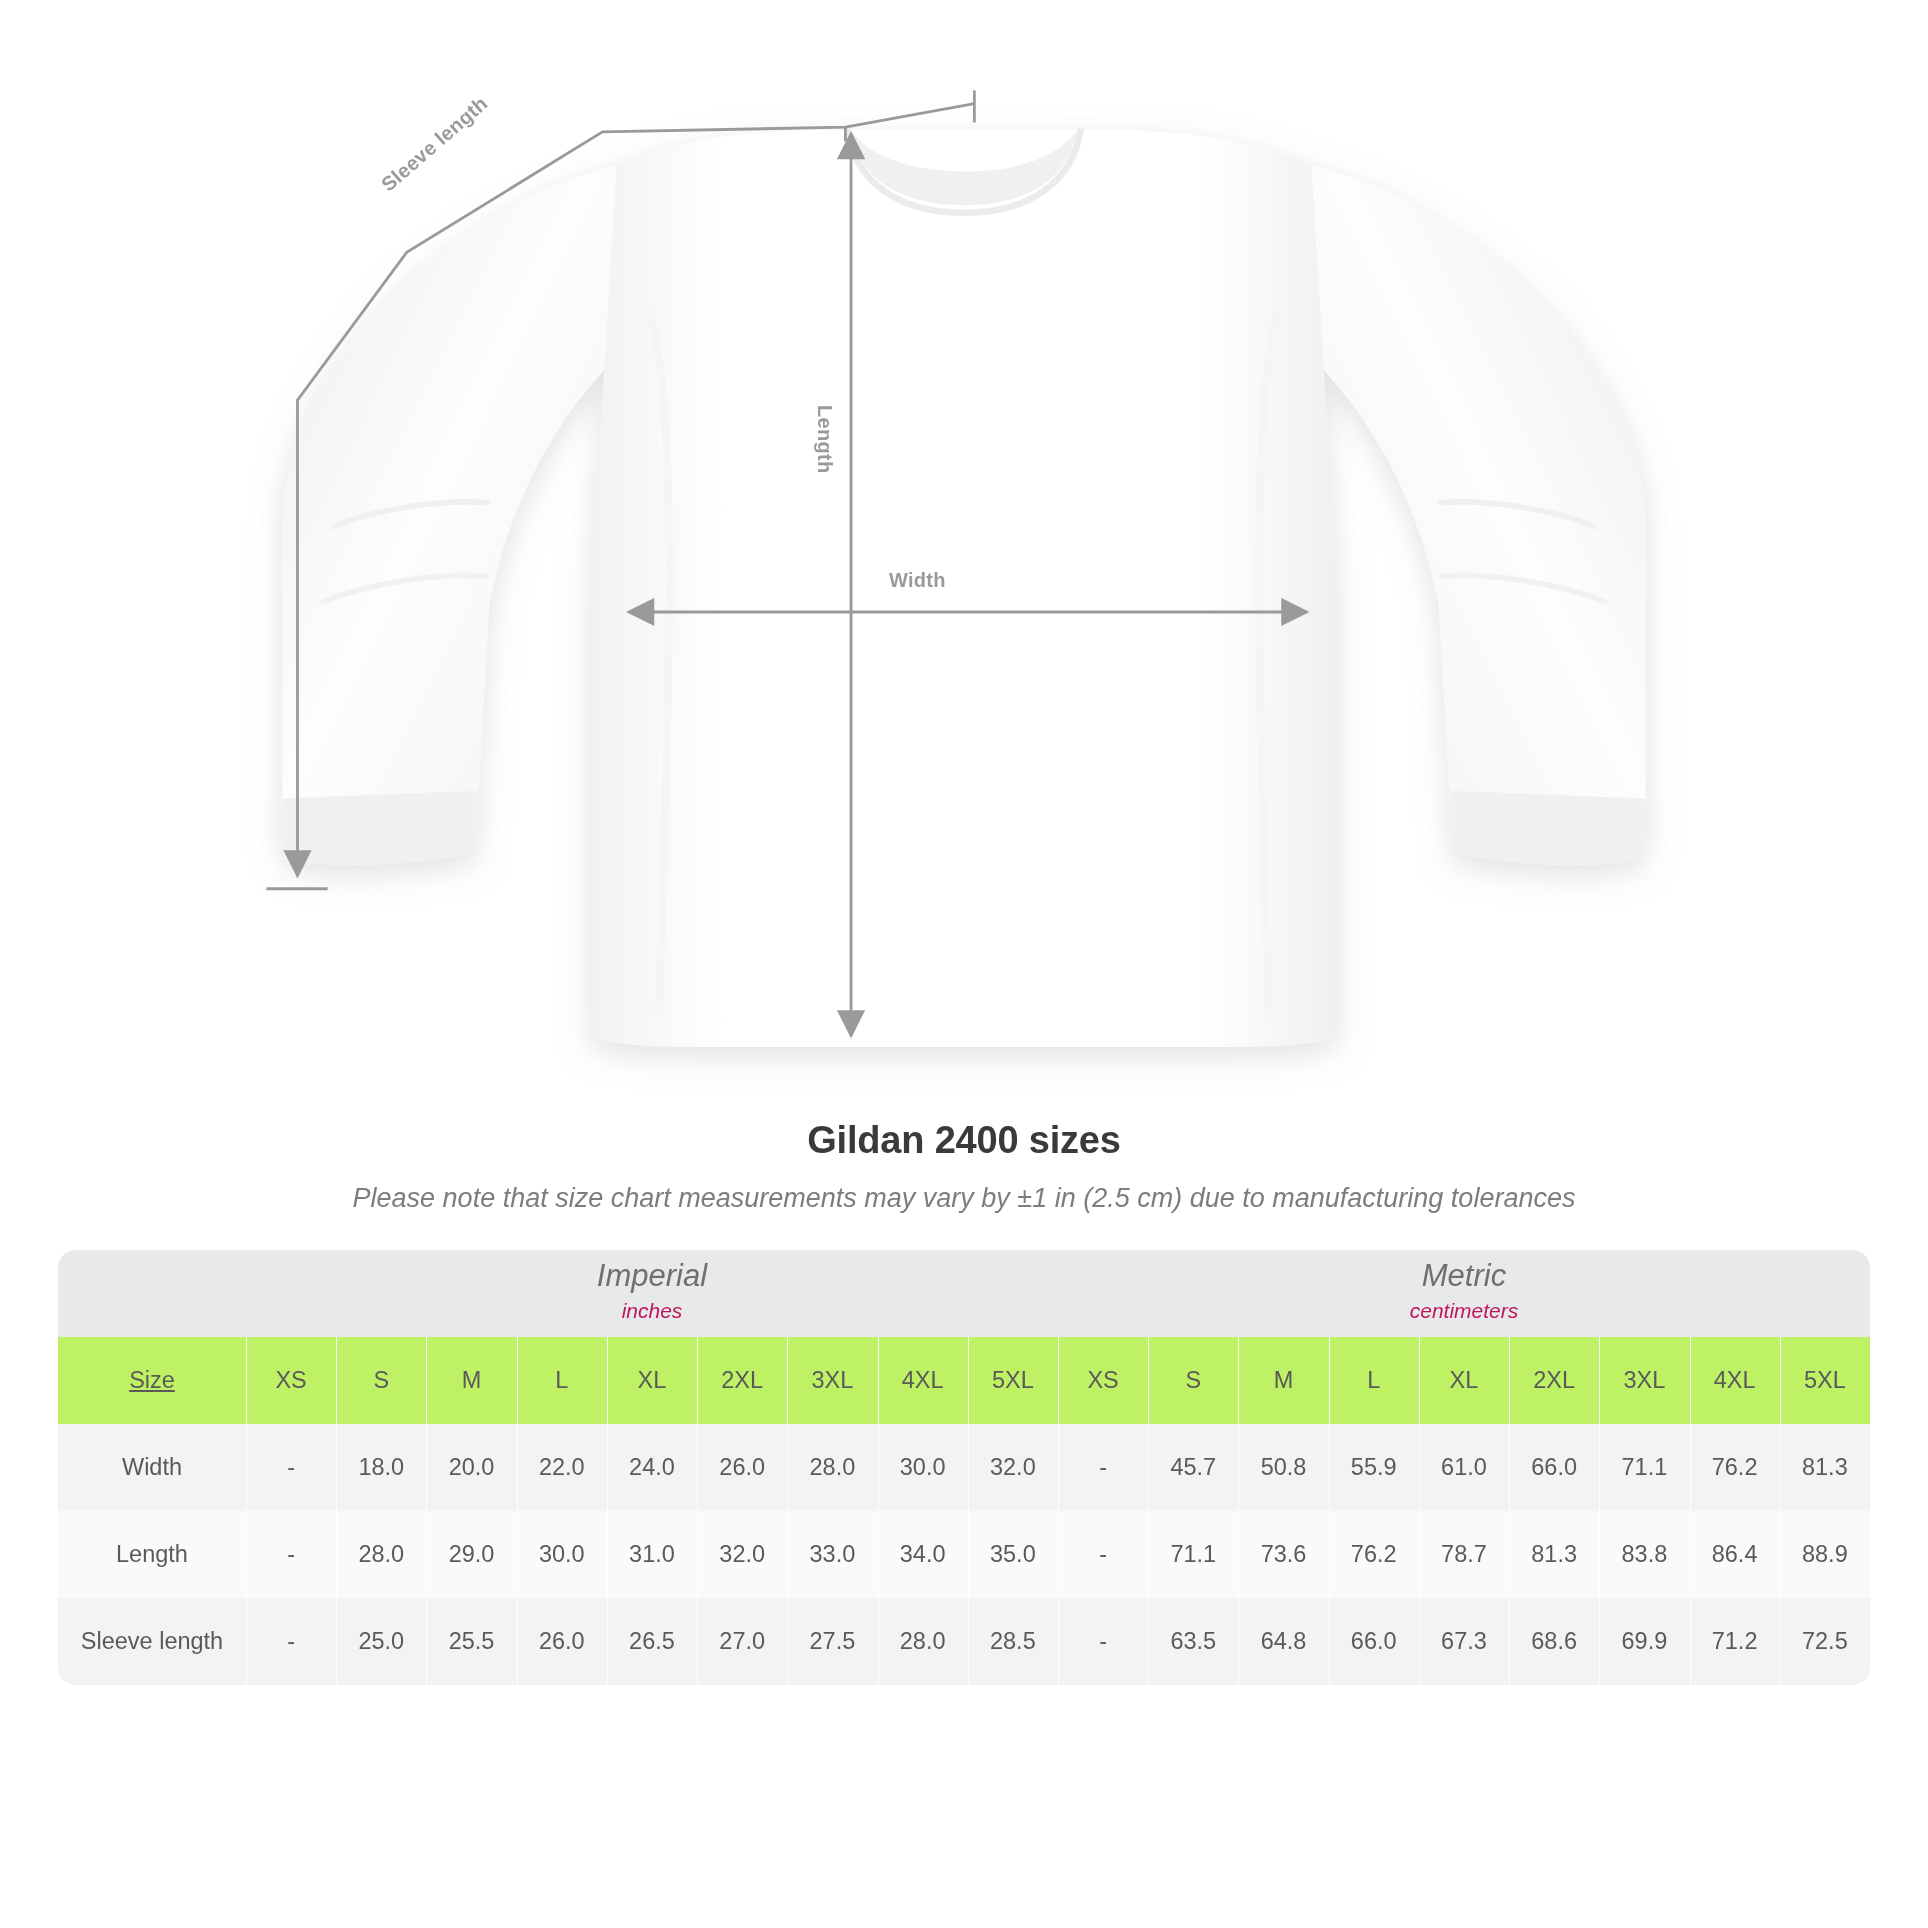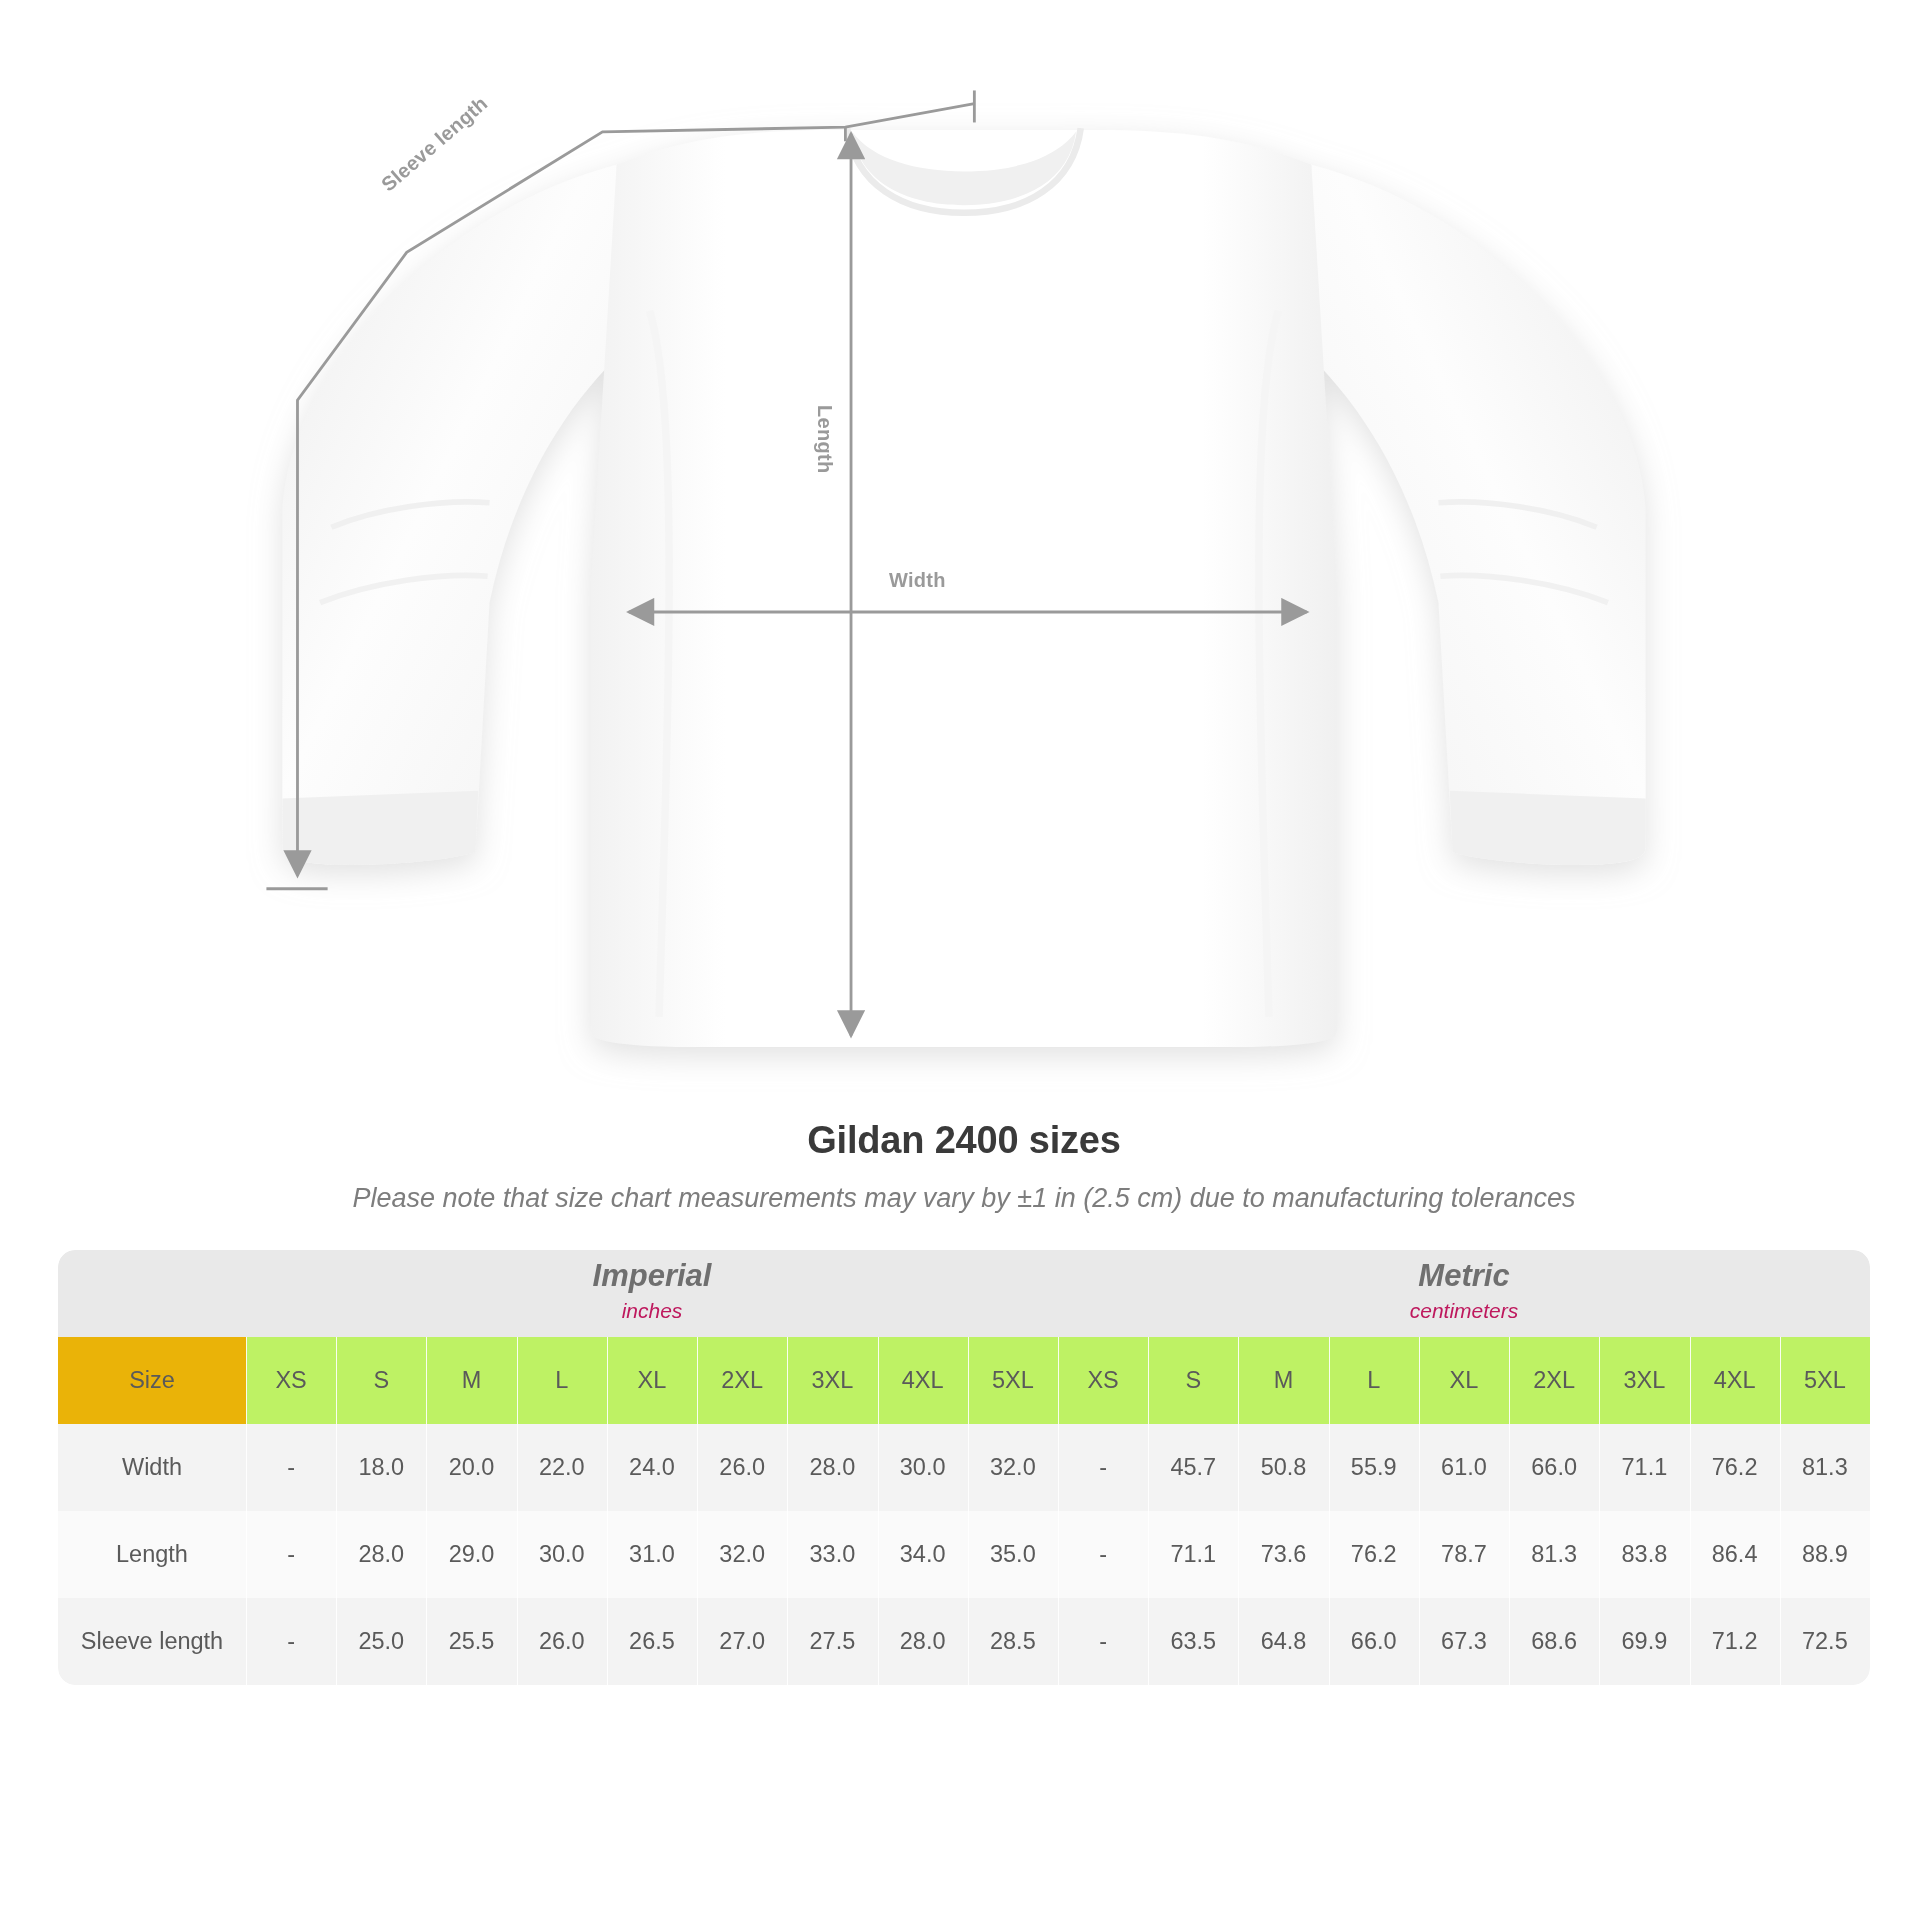--- a/index.html
+++ b/index.html
@@ -109,39 +109,40 @@
   }
   .unit-row td.first {
     border-top-left-radius: 17px;
   }
   .unit-row td.last {
     border-top-right-radius: 17px;
   }
   .unit-name {
     font-size: 31px;
     font-style: italic;
-    font-weight: bold;
+    font-weight: normal;
     color: #6f6f6f;
     line-height: 1.15;
   }
   .unit-sub {
     font-size: 21px;
     font-style: italic;
     color: #be185d;
     line-height: 1.6;
   }
   .head-row td {
     background: #bef264;
     font-weight: bold;
     color: #6a6a6a;
     font-size: 24.5px;
     height: 90px;
   }
   .head-row td.rowhead {
-    background: #eab308;
+    background: #bef264;
+    text-decoration: underline;
   }
   .body-row td {
     background: #f3f3f3;
   }
   .body-row.alt td {
     background: #fafafa;
   }
   td.rowhead {
     font-weight: bold;
     color: #6a6a6a;

